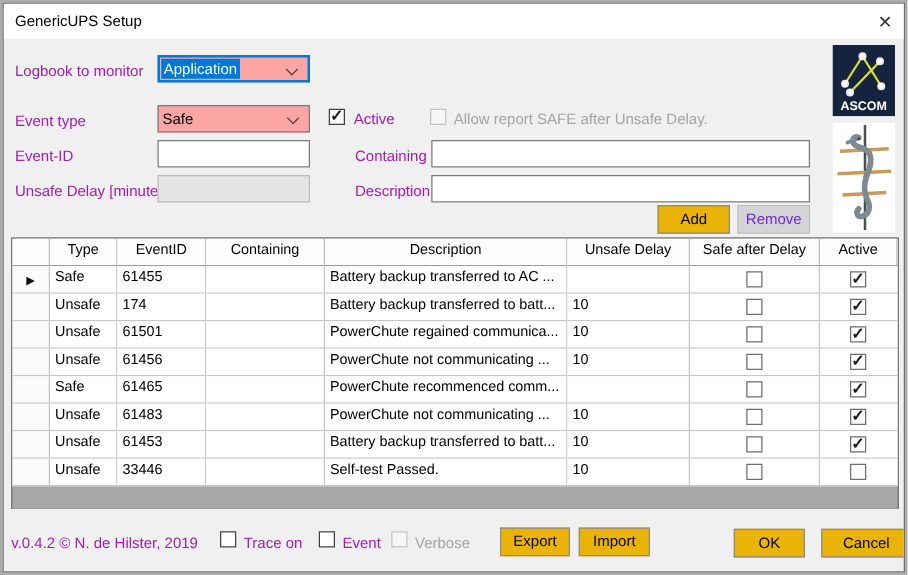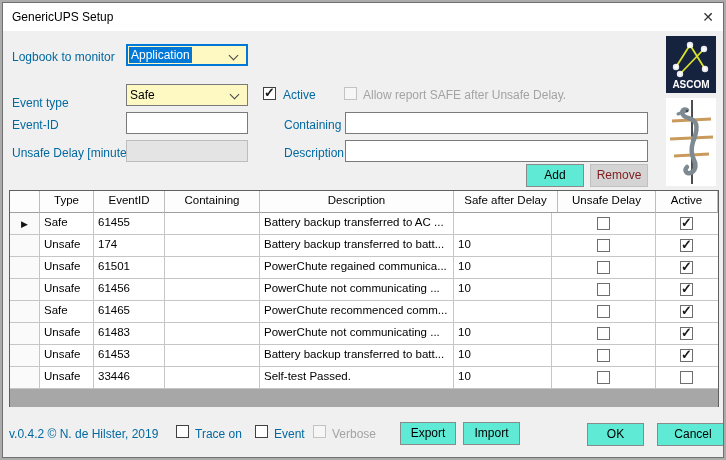--- a/index.html
+++ b/index.html
@@ -10,38 +10,38 @@
     font-size:12px; color:#000;
     background:#d6d6d6;
   }
   .frame { width:726px; height:460px; background:#ababab; padding:2px; }
   .frame2 { width:100%; height:100%; border:1px solid #707070; background:#f0f0f0; position:relative; overflow:hidden;text-decoration:underline; }
 
   .titlebar { position:absolute; left:0; top:0; width:720px; height:28px; background:#ffffff; }
   .title { position:absolute; left:9px; top:0; line-height:28px; font-size:12px; color:#000; }
   .close-btn { position:absolute; right:4px; top:3px; width:22px; height:22px; text-align:center; line-height:22px; font-size:14px; color:#333; cursor:default; }
 
-  .lbl { position:absolute; white-space:nowrap; color:#0369a1; }
+  .lbl { position:absolute; white-space:nowrap; color:#a21caf; }
   .lbl.dis { color:#a3a3a3; }
 
-  .combo { position:absolute; width:122px; height:22px; background:#fef9c3; border:1px solid #7a7a7a; }
+  .combo { position:absolute; width:122px; height:22px; background:#fca5a5; border:1px solid #7a7a7a; }
   .combo.focused { border:2px solid #0078d7; }
   .combo .val { position:absolute; left:3px; top:2px; line-height:16px; }
   .combo.focused .val { background:#0078d7; color:#fff; padding:0 2px; left:1px; top:1px; }
   .chev { position:absolute; right:9px; top:6px; width:7px; height:7px; border-right:1.4px solid #444; border-bottom:1.4px solid #444; transform:rotate(45deg); }
 
   .txt { position:absolute; height:22px; background:#fff; border:1px solid #7a7a7a; font-family:"Liberation Sans",sans-serif; font-size:12px; padding:0 4px; }
   .txt:disabled, .txt.dis { background:#e4e4e4; border:1px solid #bdbdbd; }
 
   .cb { position:absolute; width:13px; height:13px; background:#fff; border:1px solid #404040; }
   .cb.checked::after { content:"✓"; position:absolute; left:0px; top:-3px; font-size:13px; font-weight:bold; color:#1a1a1a; }
   .cb.dis { border:1px solid #c3c3c3; background:#f6f6f6; }
 
-  .btn { position:absolute; height:23px; background:#5eead4; border:1px solid #8a8a8a; text-align:center; line-height:21px; font-size:12px; color:#000; }
-  .btn.dis { background:#d4d4d4; border:1px solid #c0c0c0; color:#7f1d1d; }
+  .btn { position:absolute; height:23px; background:#eab308; border:1px solid #8a8a8a; text-align:center; line-height:21px; font-size:12px; color:#000; }
+  .btn.dis { background:#d4d4d4; border:1px solid #c0c0c0; color:#6d28d9; }
 
   .logo { position:absolute; }
 
   
   .grid { position:absolute; left:6px; top:187px; width:710px; height:217px; border:1px solid #5f5f5f; background:#a7a7a7; font-size:11.5px; }
   .grow { display:flex; height:22px; background:#fff;align-items:center; }
   .gc { height:22px; border-right:1px solid #c6c6c6; border-bottom:1px solid #c6c6c6; overflow:hidden; white-space:nowrap; padding:3px 0 0 4px; background:#fff; }
   .grow.head .gc { text-align:center; padding-left:0; background:#fdfdfd; border-right:1px solid #bdbdbd; border-bottom:1px solid #9f9f9f; }
   .gc.sel { width:30px; background:#fafafa; text-align:center; padding-left:0; }
   .gc.w-type { width:54px; }
@@ -66,21 +66,21 @@
     <div class="title">GenericUPS Setup</div>
     <div class="close-btn">✕</div>
   </div>
 
   <div class="lbl" style="left:9px; top:47px;">Logbook to monitor</div>
   <div class="combo focused" style="left:123px; top:41px;">
     <span class="val">Application</span>
     <span class="chev"></span>
   </div>
 
-  <div class="lbl" style="left:9px; top:93px;">Event type</div>
+  <div class="lbl" style="left:9px; top:87px;">Event type</div>
   <div class="combo" style="left:123px; top:81px;">
     <span class="val">Safe</span>
     <span class="chev"></span>
   </div>
 
   <span class="cb checked" style="left:260px; top:84px;"></span>
   <div class="lbl" style="left:280px; top:85px;">Active</div>
 
   <span class="cb dis" style="left:341px; top:84px;"></span>
   <div class="lbl dis" style="left:360px; top:85px;">Allow report SAFE after Unsafe Delay.</div>
@@ -132,22 +132,22 @@
     </svg>
   </div>
 
   <div class="grid">
     <div class="grow head">
       <div class="gc sel"></div>
       <div class="gc w-type">Type</div>
       <div class="gc w-eid">EventID</div>
       <div class="gc w-cont">Containing</div>
       <div class="gc w-desc">Description</div>
+      <div class="gc w-ud">Unsafe Delay</div>
       <div class="gc w-sad">Safe after Delay</div>
-      <div class="gc w-ud">Unsafe Delay</div>
       <div class="gc w-act">Active</div>
     </div>
 
     <div class="grow">
       <div class="gc sel"><span class="arrow">▶</span></div>
       <div class="gc w-type">Safe</div>
       <div class="gc w-eid">61455</div>
       <div class="gc w-cont"></div>
       <div class="gc w-desc">Battery backup transferred to AC ...</div>
       <div class="gc w-ud"></div>

